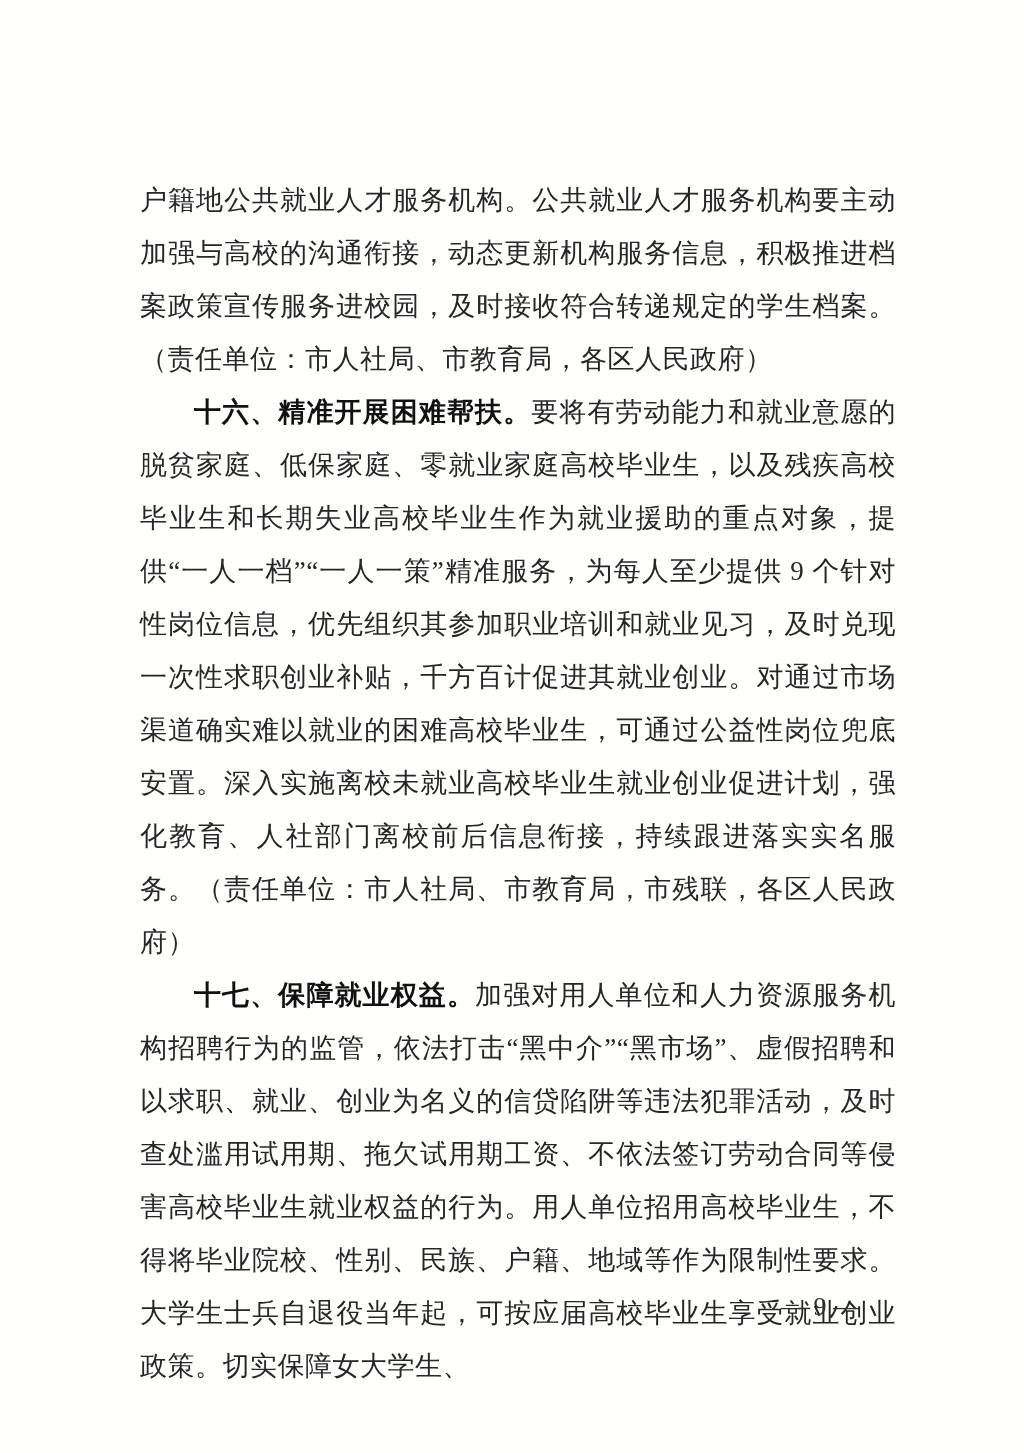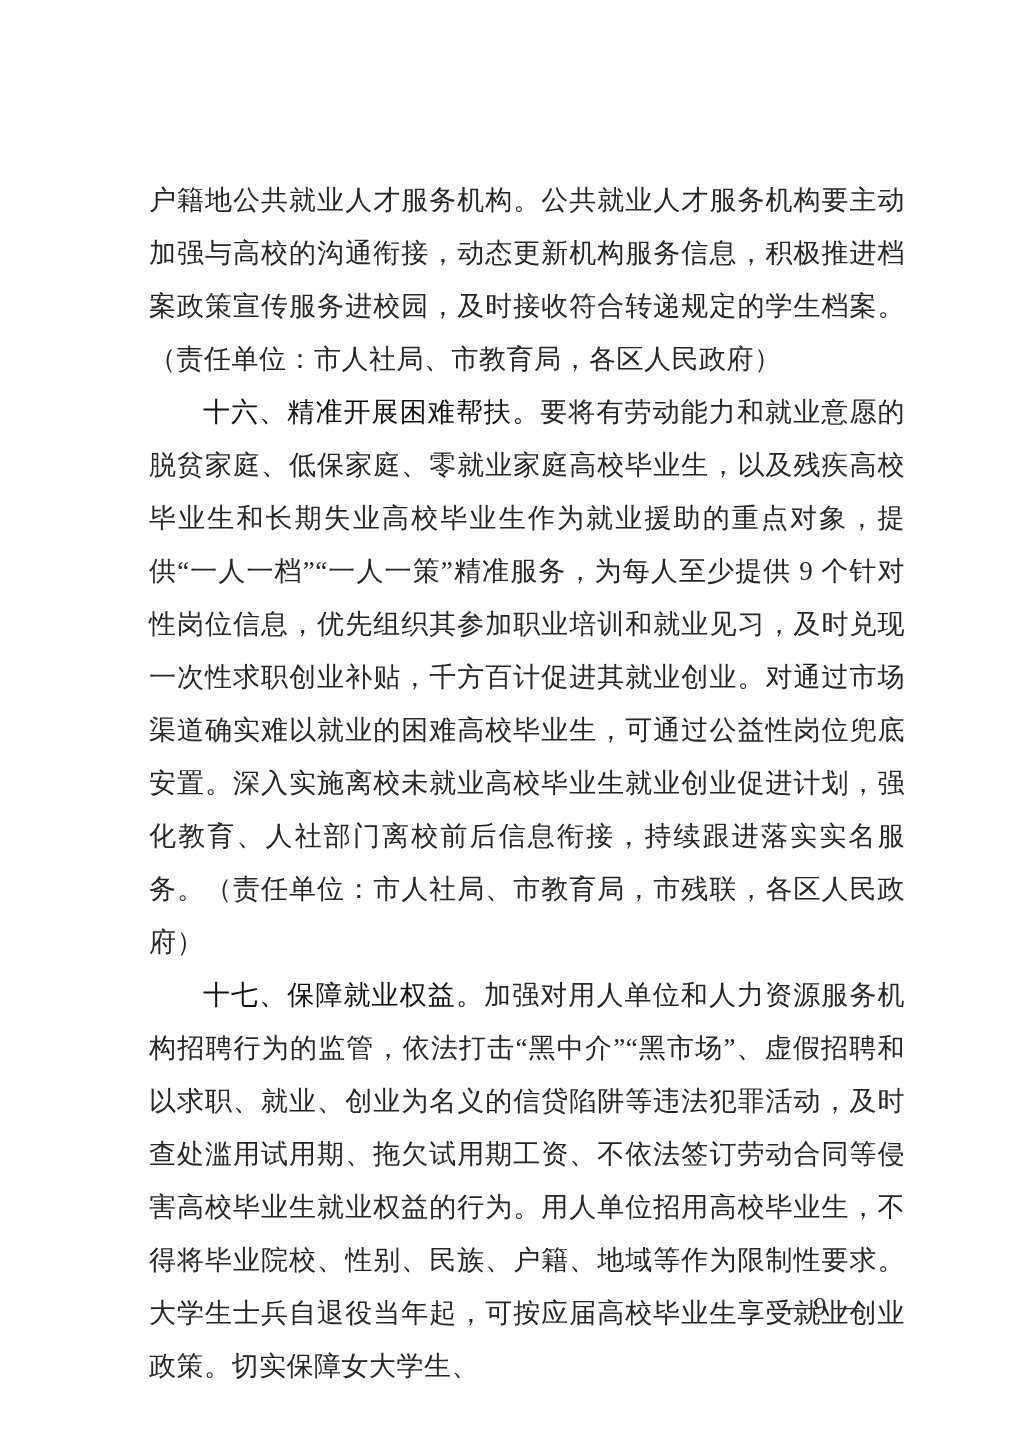--- a/index.html
+++ b/index.html
@@ -17,39 +17,39 @@
   .page {
     position: absolute;
     left: 0;
     top: 0;
     width: 1024px;
     height: 1453px;
     background: #fffffe;
   }
   .text-block {
     position: absolute;
-    left: 149px;
+    left: 140px;
     top: 174px;
     width: 756px;
     font-size: 27px;
     line-height: 53px;
     color: #262626;
     text-align: justify;
     text-justify: inter-ideograph;
     letter-spacing: 0.5px;
   }
   .text-block p {
     margin: 0;
     padding: 0;
   }
   .text-block p.indented {
     text-indent: 54px;
   }
   .para-heading {
-    font-weight: normal;
+    font-weight: bold;
     color: #111111;
     font-family: "Liberation Sans", "DejaVu Sans", sans-serif;
   }
   .page-number {
     position: absolute;
     left: 137px;
     top: 1292px;
     width: 756px;
     box-sizing: border-box;
     padding-right: 34px;

